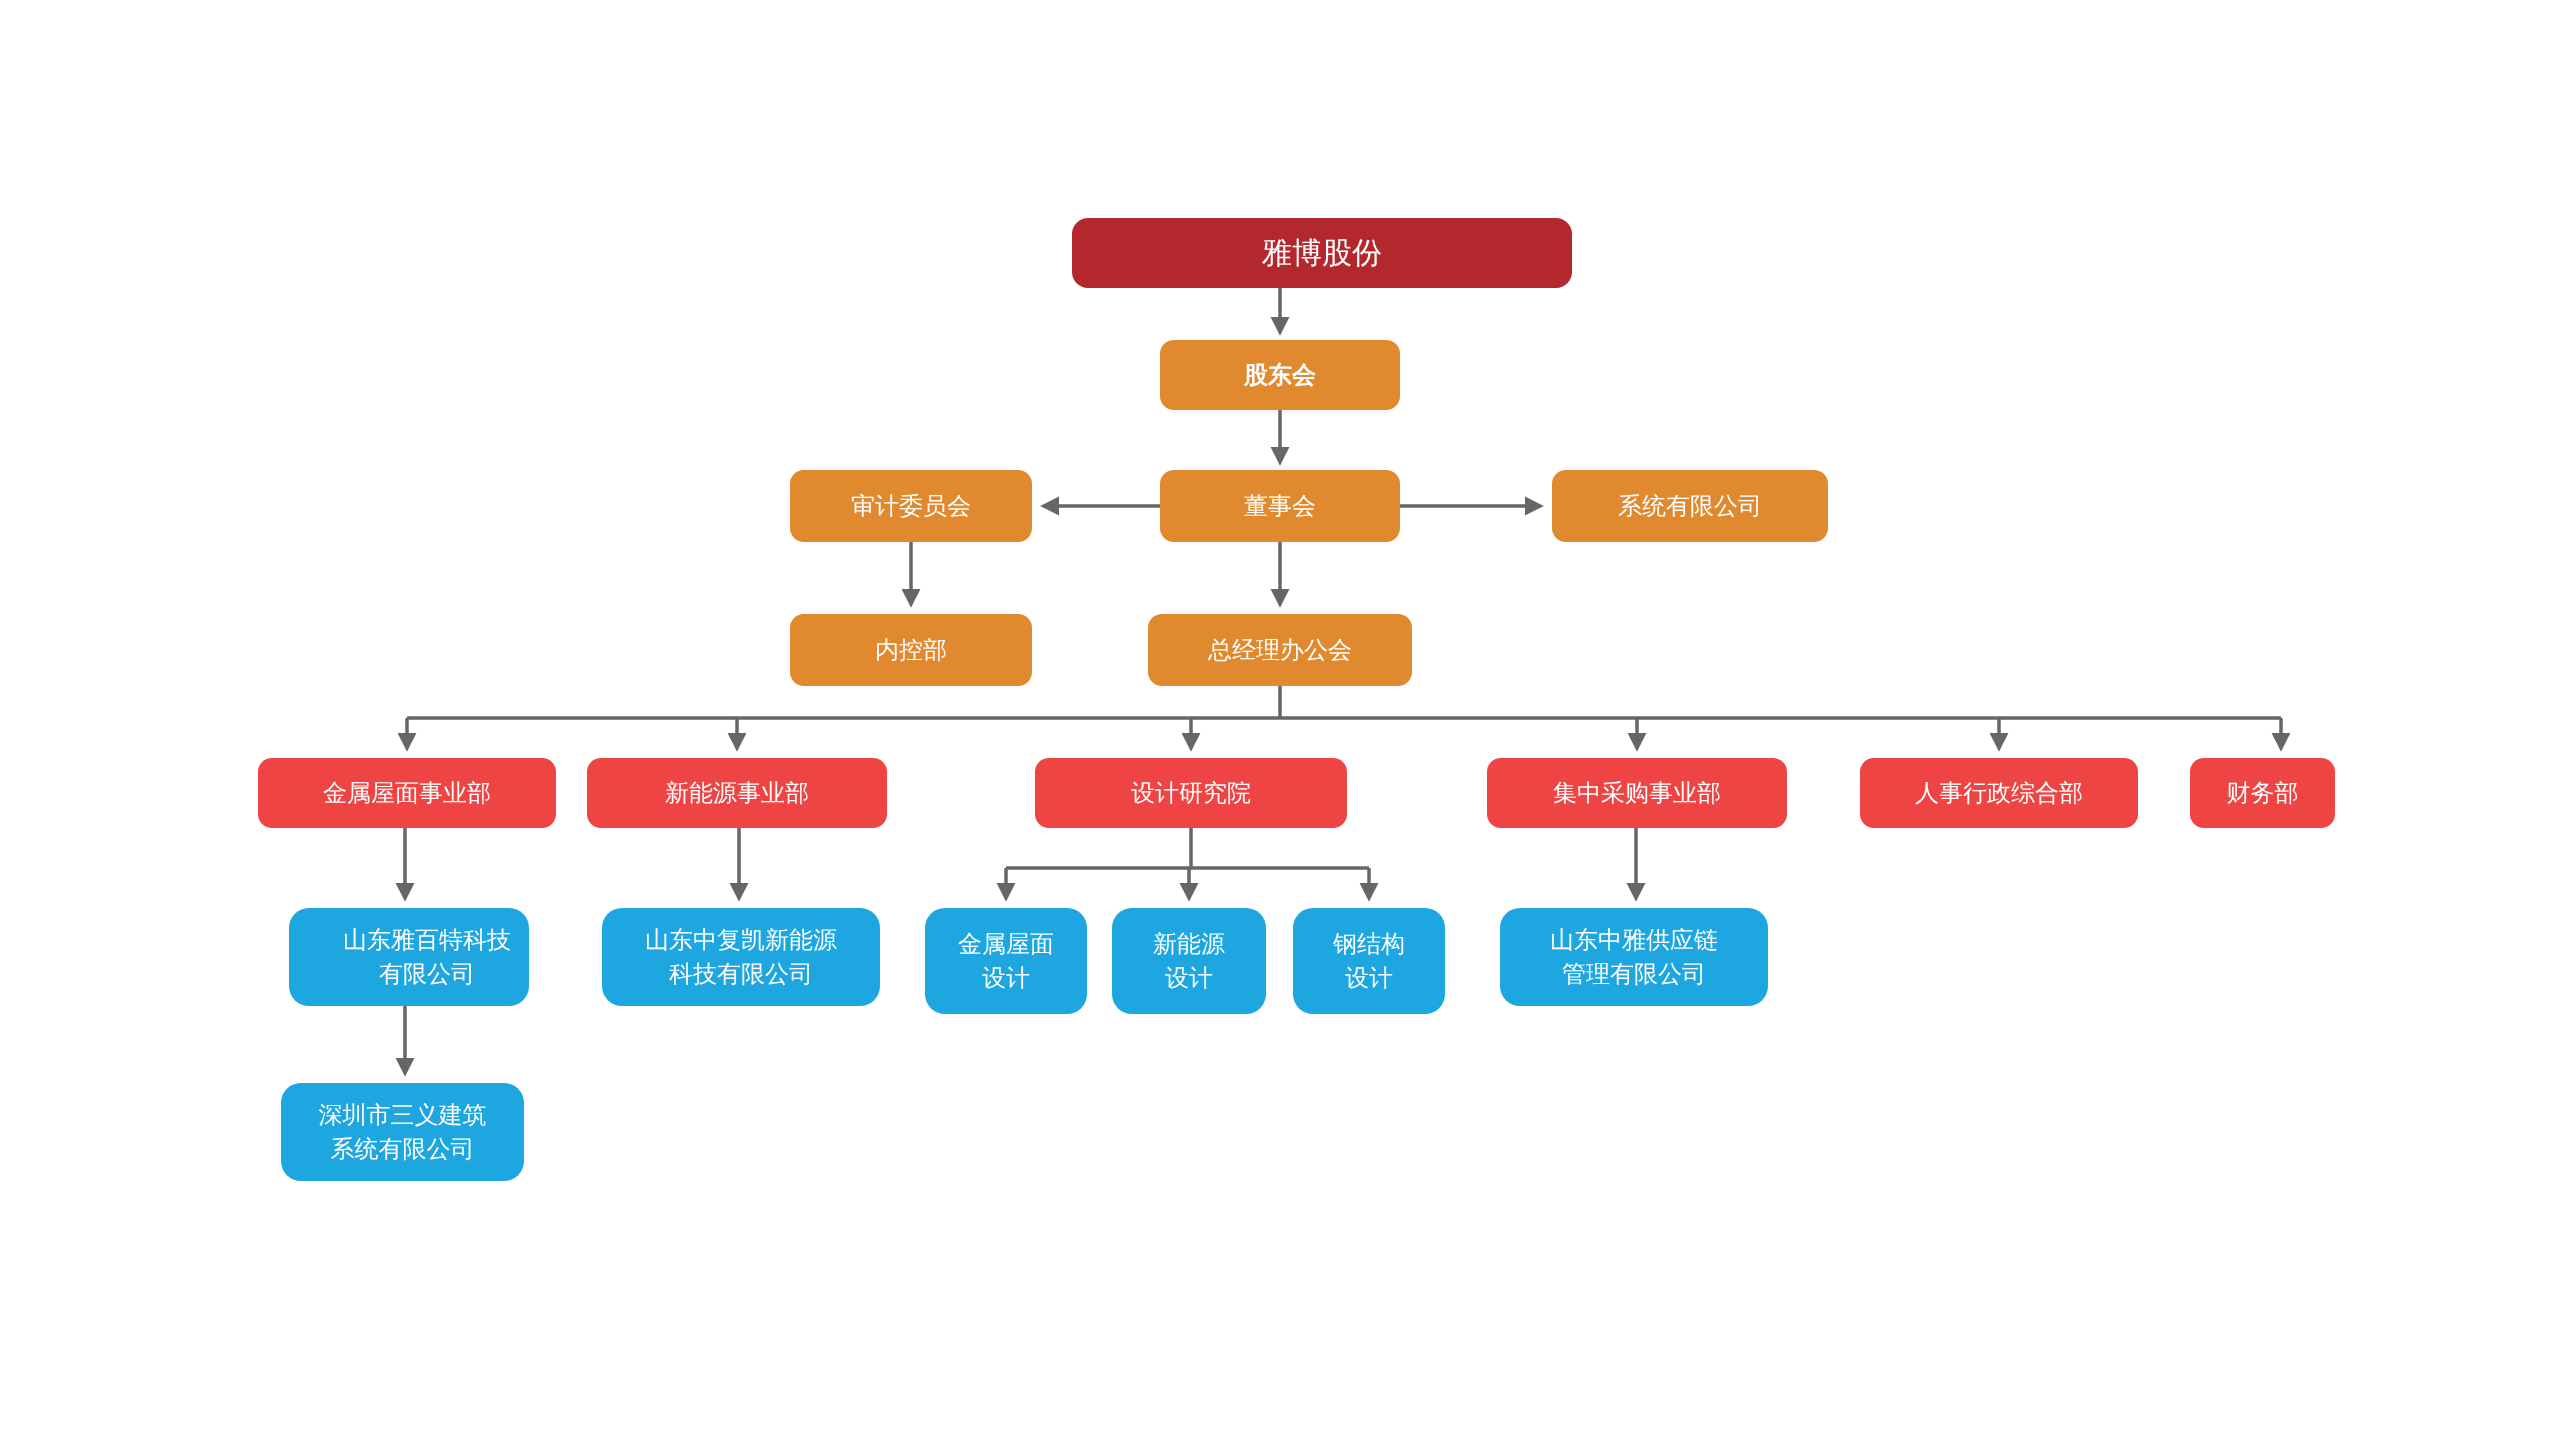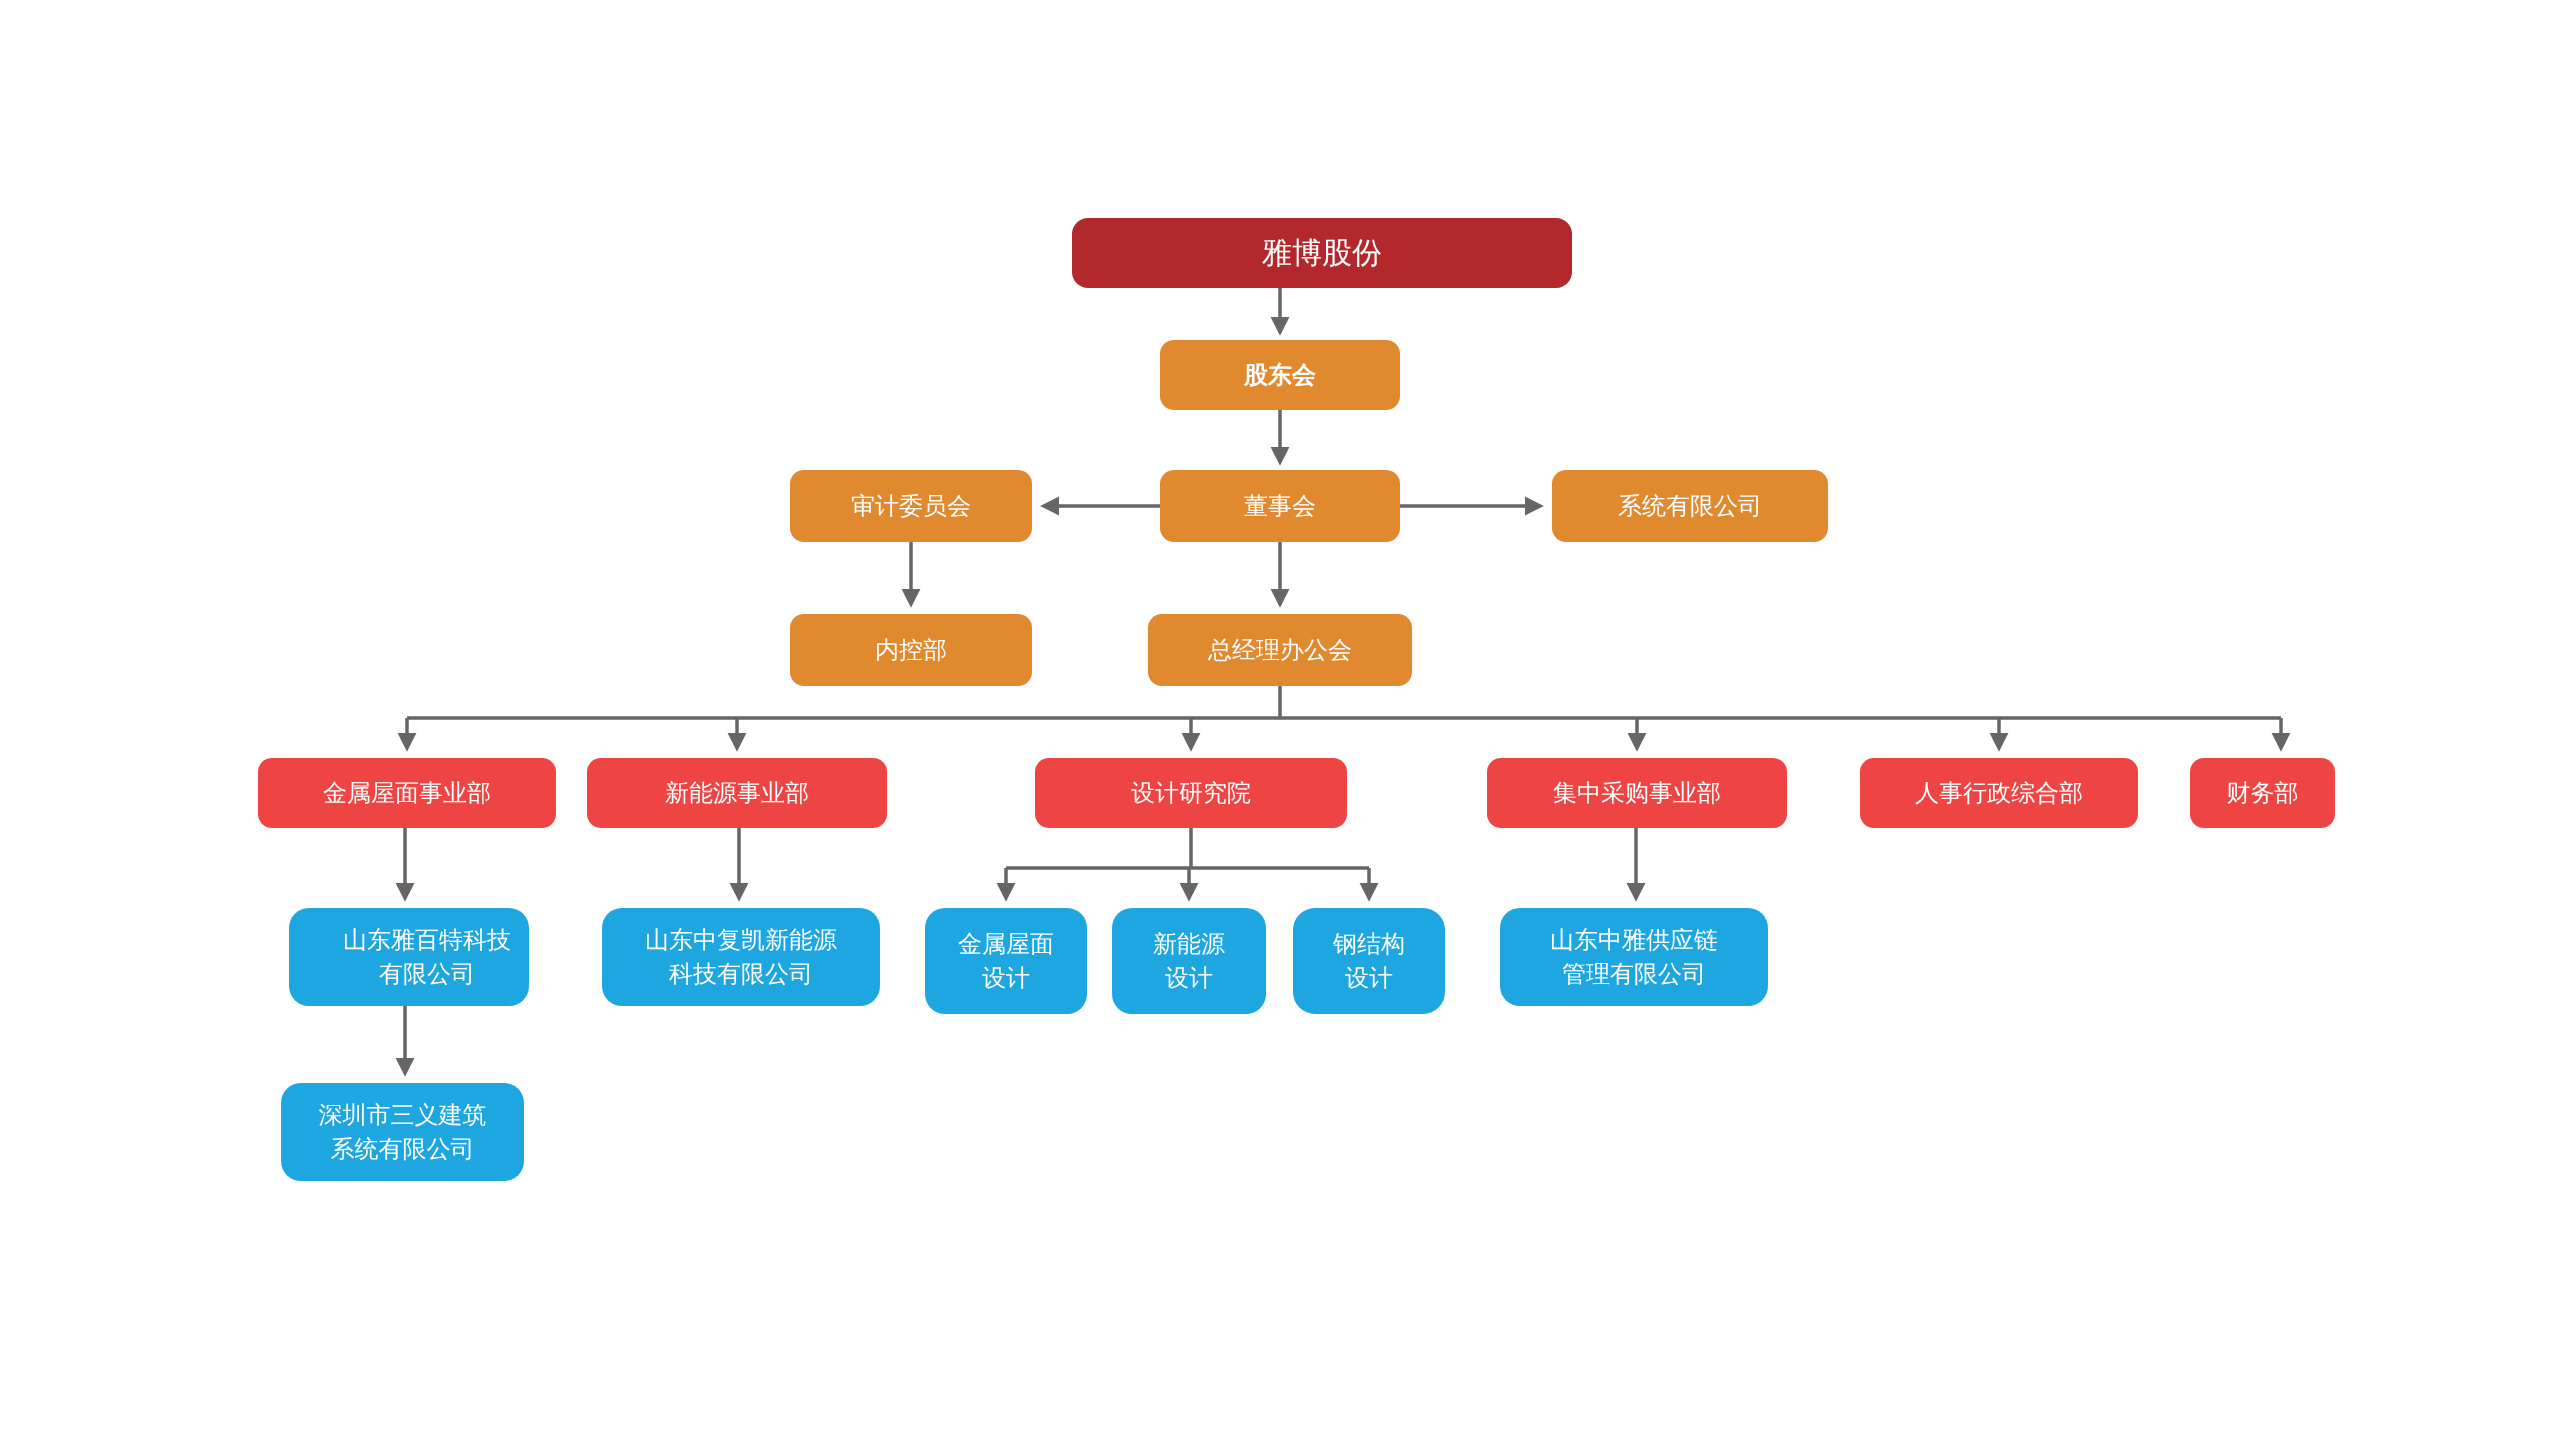--- a/index.html
+++ b/index.html
@@ -106,21 +106,21 @@
   <div class="node lv-blue" style="left:2190px; top:758px; width:145px; height:70px;">财务部</div>
 
   <div class="node lv-cyan" style="left:289px; top:908px; width:240px; height:98px;padding-left:44px;">山东雅百特科技
 有限公司</div>
   <div class="node lv-cyan" style="left:602px; top:908px; width:278px; height:98px;">山东中复凯新能源
 科技有限公司</div>
   <div class="node lv-cyan" style="left:925px; top:908px; width:162px; height:106px;">金属屋面
 设计</div>
   <div class="node lv-cyan" style="left:1112px; top:908px; width:154px; height:106px;">新能源
 设计</div>
-  <div class="node lv-cyan" style="left:1293px; top:908px; width:152px; height:106px;border-radius:22px;">钢结构
+  <div class="node lv-cyan" style="left:1293px; top:908px; width:152px; height:106px;">钢结构
 设计</div>
   <div class="node lv-cyan" style="left:1500px; top:908px; width:268px; height:98px;">山东中雅供应链
 管理有限公司</div>
 
   <div class="node lv-cyan" style="left:281px; top:1083px; width:243px; height:98px;">深圳市三义建筑
 系统有限公司</div>
 
 </div>
 
 </body></html>

